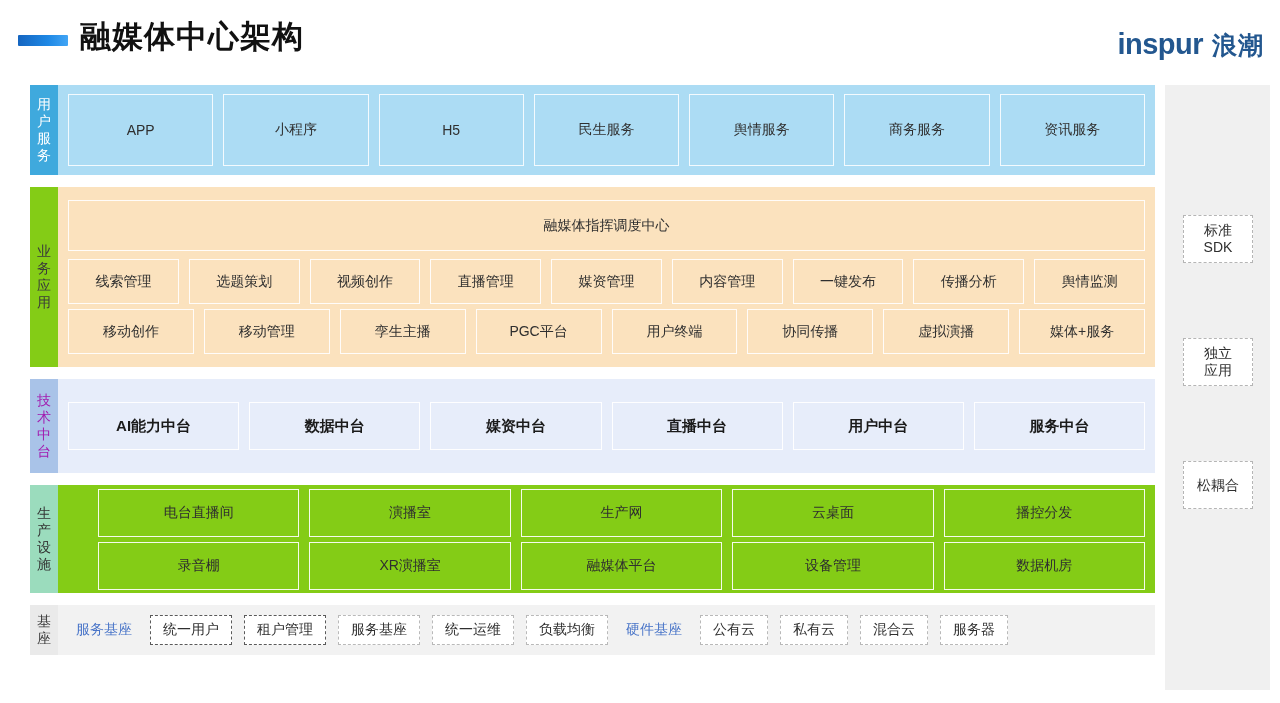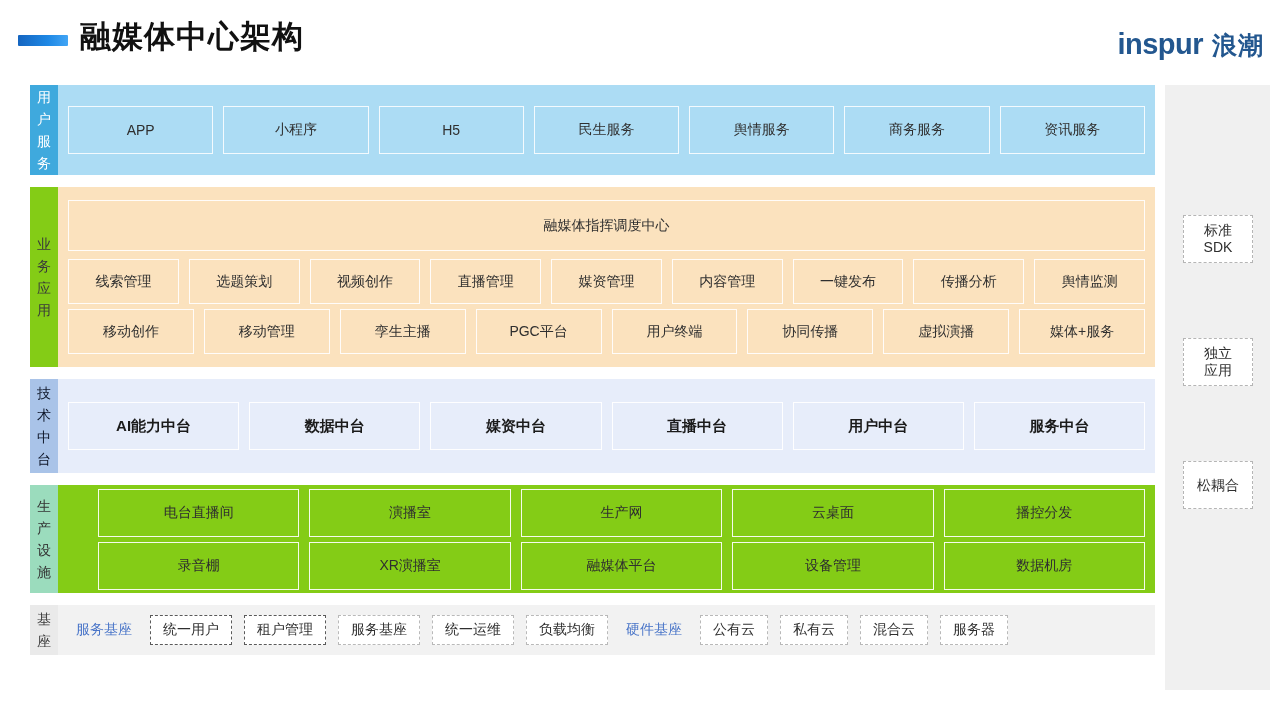--- a/index.html
+++ b/index.html
@@ -70,21 +70,21 @@
     align-items: stretch;
     margin-bottom: 12px;
   }
   .layer-tab {
     width: 28px;
     flex: 0 0 28px;
     display: flex;
     align-items: center;
     justify-content: center;
     font-size: 14px;
-    line-height: 22px;
+    line-height: 17px;
     font-weight: normal;
     color: #3a3a3a;
     text-align: center;
     writing-mode: horizontal-tb;
   }
   .layer-tab span {
     display: block;
     width: 15px;
     word-break: break-all;
   }
@@ -110,21 +110,21 @@
     font-size: 14px;
     box-sizing: border-box;
     white-space: nowrap;
   }
 
   
   .layer-user { height: 90px; }
   .layer-user .layer-tab { background: #3FA9DD; color: #ffffff; font-weight: normal; }
   .layer-user .layer-body { background: #ACDCF4; }
   .layer-user .cell {
-    height: 48px;
+    height: 72px;
     background: transparent;
     border: 1px solid rgba(255,255,255,0.85);
     color: #2f2f2f;
   }
 
   
   .layer-biz { height: 180px; }
   .layer-biz .layer-tab { background: #84cc16; color: #3a3a3a; }
   .layer-biz .layer-body { background: #FBE2BE; padding: 13px 10px; }
   .banner {
@@ -138,21 +138,21 @@
     margin-bottom: 8px;
   }
   .layer-biz .cell {
     height: 45px;
     border: 1px solid rgba(255,255,255,0.9);
     color: #2f2f2f;
   }
 
   
   .layer-tech { height: 94px; }
-  .layer-tech .layer-tab { background: #A9C3E8; color: #0f172a; }
+  .layer-tech .layer-tab { background: #A9C3E8; color: #a21caf; }
   .layer-tech .layer-body { background: #E7EDFA; }
   .layer-tech .cell {
     height: 48px;
     border: 1px solid rgba(255,255,255,0.95);
     font-weight: bold;
     font-size: 15px;
     color: #1b1b1b;
   }
 
   

